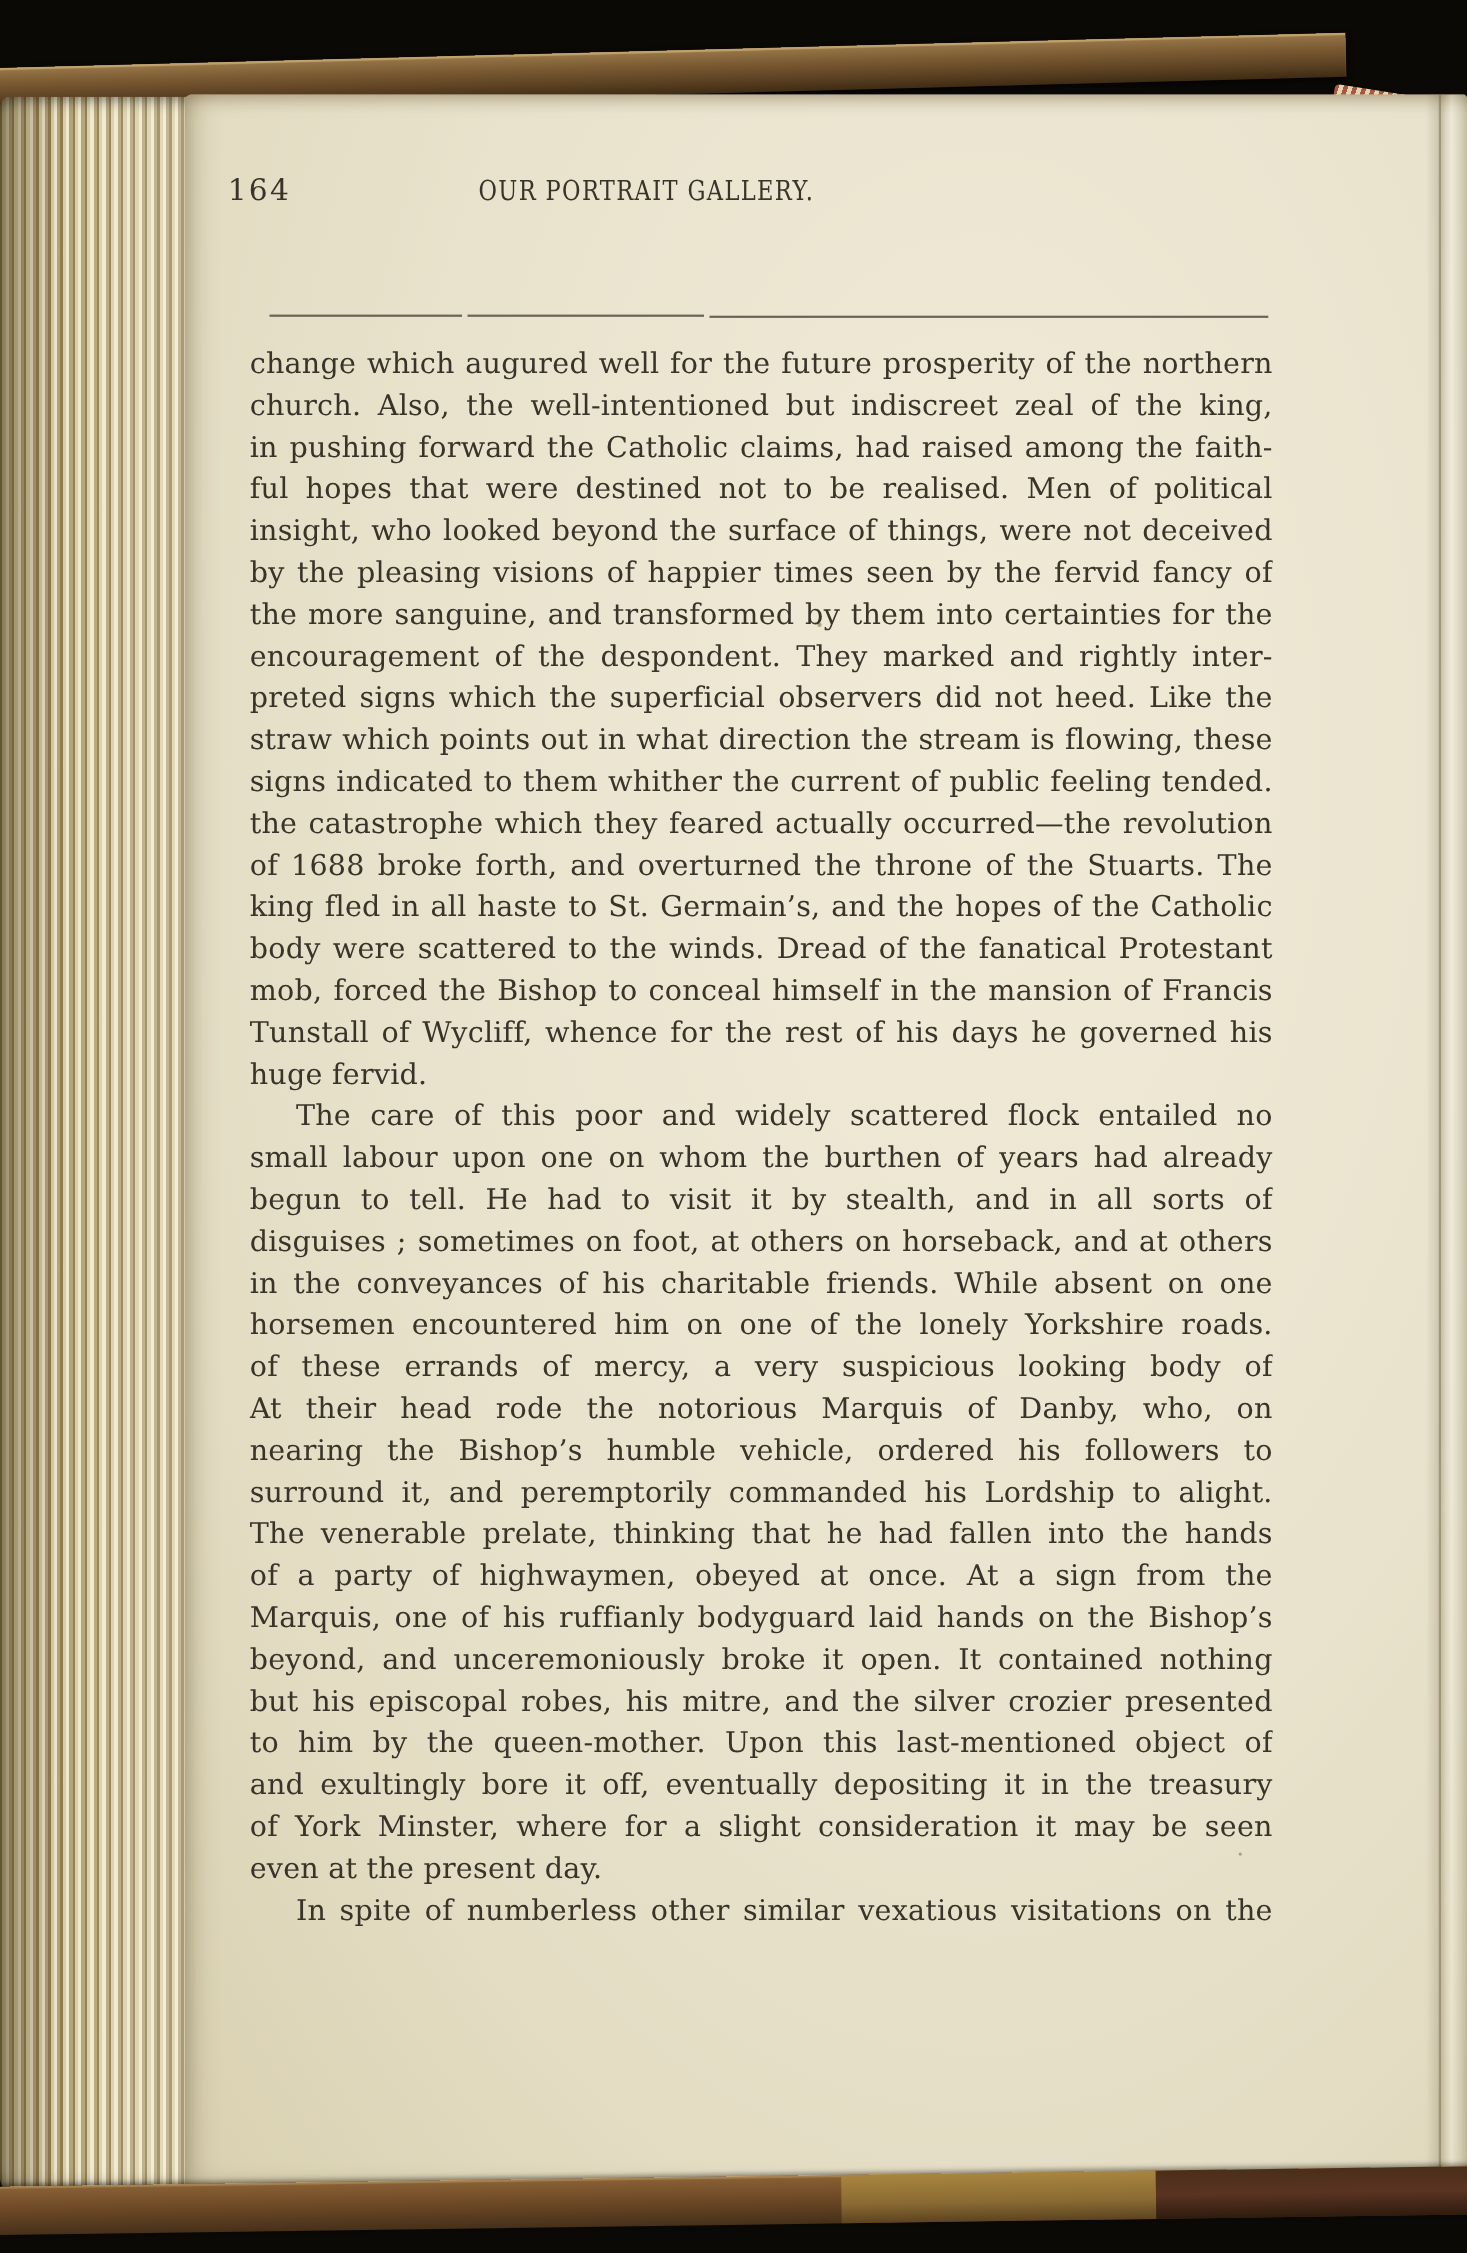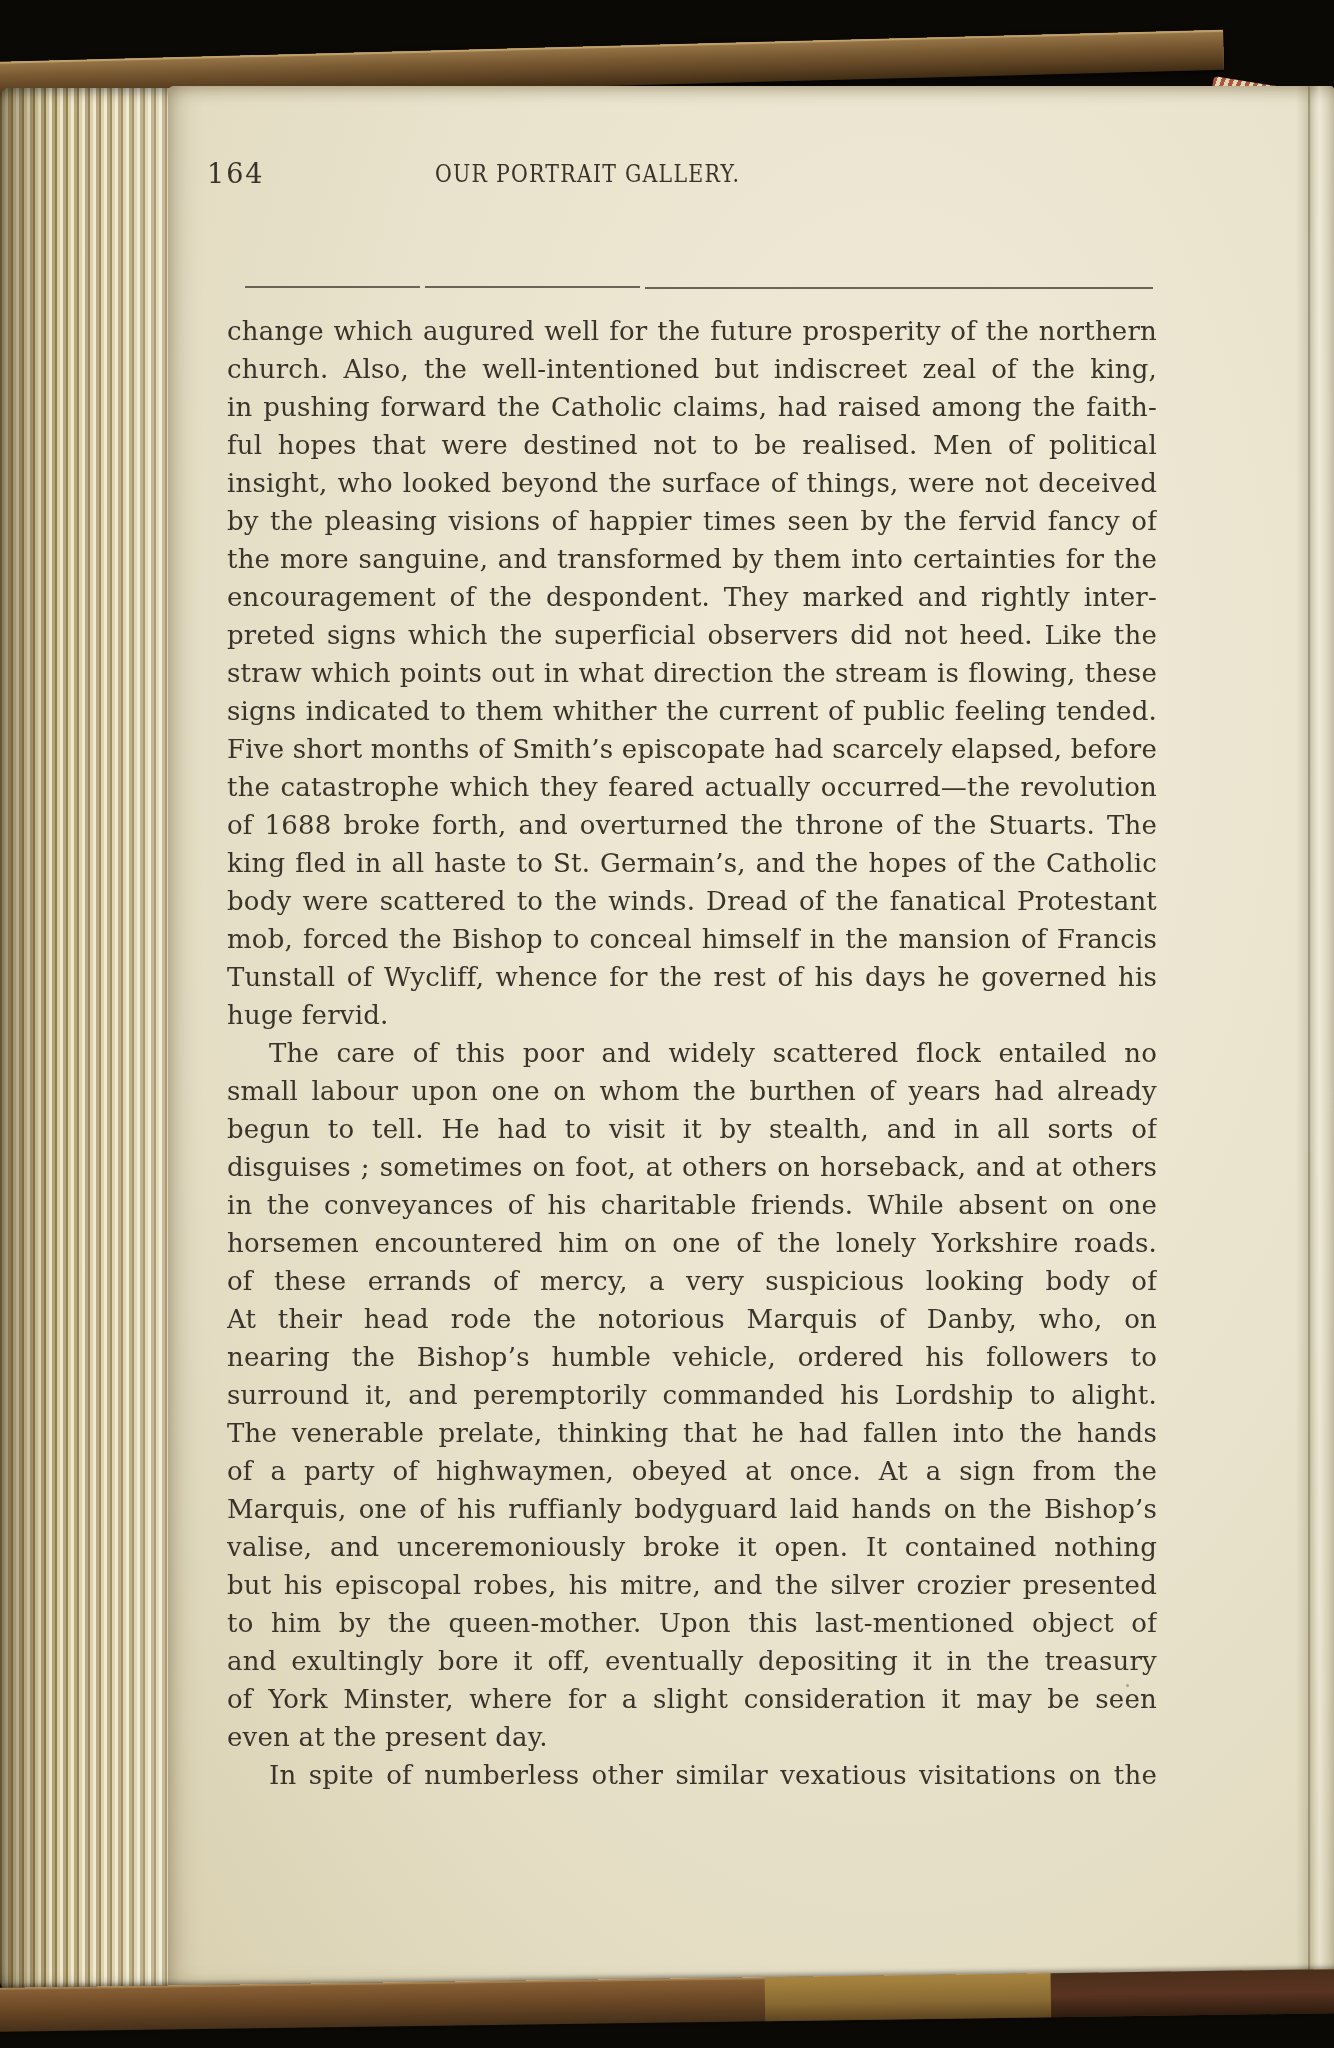--- a/index.html
+++ b/index.html
@@ -98,42 +98,41 @@
         <div class="line">church.  Also, the well-intentioned but indiscreet zeal of the king,</div>
         <div class="line">in pushing forward the Catholic claims, had raised among the faith-</div>
         <div class="line">ful hopes that were destined not to be realised.  Men of political</div>
         <div class="line">insight, who looked beyond the surface of things, were not deceived</div>
         <div class="line">by the pleasing visions of happier times seen by the fervid fancy of</div>
         <div class="line">the more sanguine, and transformed by them into certainties for the</div>
         <div class="line">encouragement of the despondent.  They marked and rightly inter-</div>
         <div class="line">preted signs which the superficial observers did not heed.  Like the</div>
         <div class="line">straw which points out in what direction the stream is flowing, these</div>
         <div class="line">signs indicated to them whither the current of public feeling tended.</div>
-        <div class="line">Five short months of Smith’s episcopate had scarcely elapsed, before</div>
         <div class="line">the catastrophe which they feared actually occurred—the revolution</div>
         <div class="line">of 1688 broke forth, and overturned the throne of the Stuarts.  The</div>
         <div class="line">king fled in all haste to St. Germain’s, and the hopes of the Catholic</div>
         <div class="line">body were scattered to the winds.  Dread of the fanatical Protestant</div>
         <div class="line">mob, forced the Bishop to conceal himself in the mansion of Francis</div>
         <div class="line">Tunstall of Wycliff, whence for the rest of his days he governed his</div>
         <div class="line par-end">huge fervid.</div>
         <div class="line indent">The care of this poor and widely scattered flock entailed no</div>
         <div class="line">small labour upon one on whom the burthen of years had already</div>
         <div class="line">begun to tell.  He had to visit it by stealth, and in all sorts of</div>
         <div class="line">disguises ; sometimes on foot, at others on horseback, and at others</div>
         <div class="line">in the conveyances of his charitable friends.  While absent on one</div>
         <div class="line">horsemen encountered him on one of the lonely Yorkshire roads.</div>
         <div class="line">of these errands of mercy, a very suspicious looking body of</div>
         <div class="line">At their head rode the notorious Marquis of Danby, who, on</div>
         <div class="line">nearing the Bishop’s humble vehicle, ordered his followers to</div>
         <div class="line">surround it, and peremptorily commanded his Lordship to alight.</div>
         <div class="line">The venerable prelate, thinking that he had fallen into the hands</div>
         <div class="line">of a party of highwaymen, obeyed at once.  At a sign from the</div>
         <div class="line">Marquis, one of his ruffianly bodyguard laid hands on the Bishop’s</div>
-        <div class="line">valise, and unceremoniously broke it open.  It contained nothing</div>
+        <div class="line">beyond, and unceremoniously broke it open.  It contained nothing</div>
         <div class="line">but his episcopal robes, his mitre, and the silver crozier presented</div>
         <div class="line">to him by the queen-mother.  Upon this last-mentioned object of</div>
         <div class="line">and exultingly bore it off, eventually depositing it in the treasury</div>
         <div class="line">of York Minster, where for a slight consideration it may be seen</div>
         <div class="line par-end">even at the present day.</div>
         <div class="line indent">In spite of numberless other similar vexatious visitations on the</div>
       </div>
   </div>
 
   <div class="cover-bottom">

